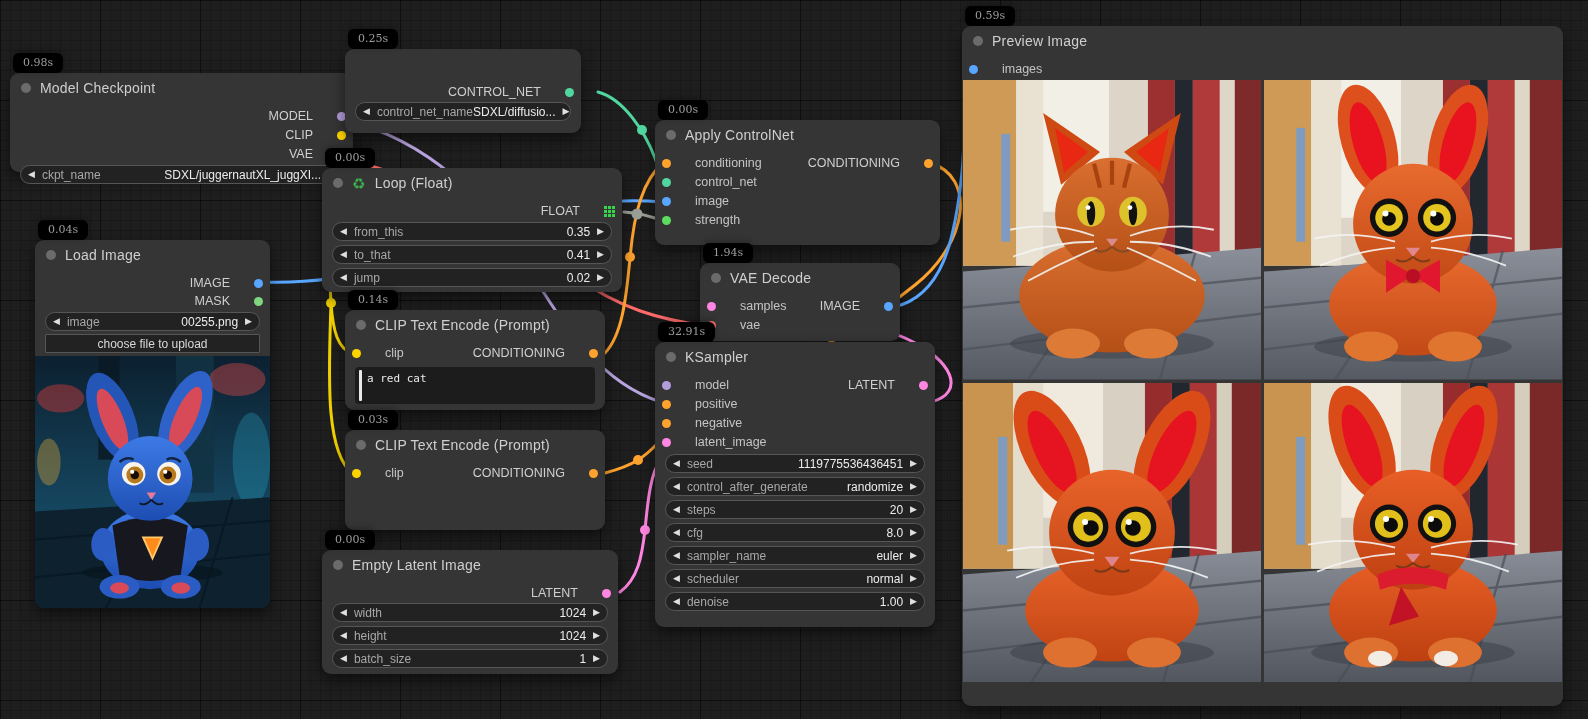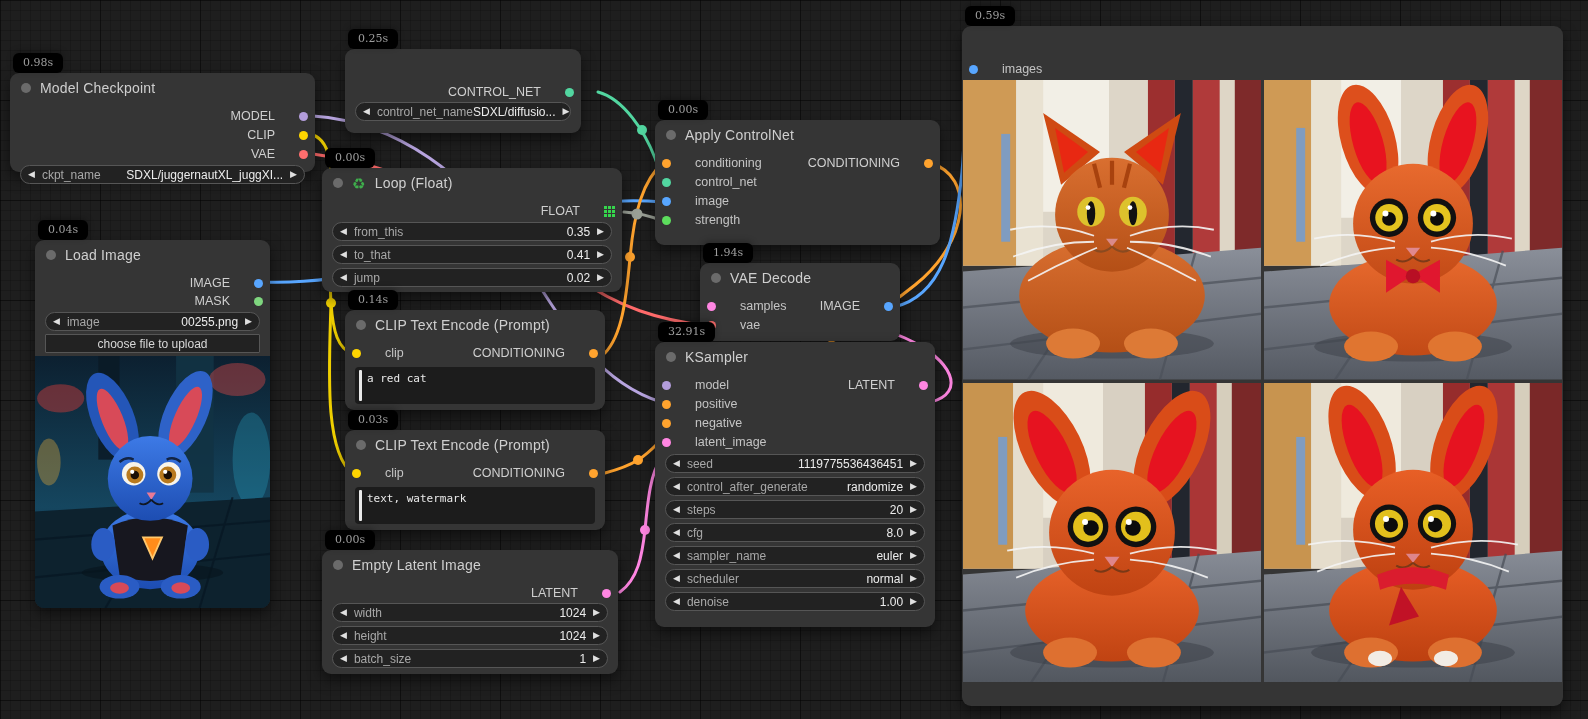--- a/index.html
+++ b/index.html
@@ -96,21 +96,21 @@
     <circle cx="331" cy="303" r="5" fill="#f0d000"></circle>
     <circle cx="642" cy="130" r="5" fill="#52d6a0"></circle>
     <circle cx="637" cy="214" r="5.5" fill="#9aa096"></circle>
     <circle cx="630" cy="257" r="5" fill="#ffa32e"></circle>
     <circle cx="638" cy="460" r="5" fill="#ffa32e"></circle>
     <circle cx="645" cy="530" r="5" fill="#ff86e2"></circle>
     <circle cx="831" cy="352" r="5.5" fill="#ff86e2"></circle>
   </g>
 </svg>
 
-<div class="node" style="left:10px;top:73px;width:305px;height:99px;">
+<div class="node" style="left:10px;top:73px;width:305px;height:99px;padding-left:38px;">
   <div class="badge">0.98s</div>
   <div class="title">
     <span class="cdot"></span>
     <span>Model Checkpoint</span>
   </div>
   <div class="row out" style="top:34px">
     <span>MODEL</span>
     <span class="dot c-model"></span>
   </div>
   <div class="row out" style="top:53px">
@@ -288,21 +288,20 @@
     <span>CLIP Text Encode (Prompt)</span>
   </div>
   <div class="row in" style="top:34px">
     <span class="dot c-clip"></span>
     <span>clip</span>
   </div>
   <div class="row out" style="top:34px">
     <span>CONDITIONING</span>
     <span class="dot c-cond"></span>
   </div>
-  <div class="txt" style="top:57px;height:37px">text, watermark</div>
 </div>
 
 <div class="node" style="left:322px;top:550px;width:296px;height:124px;">
   <div class="badge">0.00s</div>
   <div class="title">
     <span class="cdot"></span>
     <span>Empty Latent Image</span>
   </div>
   <div class="row out" style="top:34px">
     <span>LATENT</span>
@@ -441,20 +440,24 @@
   <div class="pill" style="top:250px">
     <span class="arr">◀</span>
     <span class="wlabel">denoise</span>
     <span class="wvalue">1.00</span>
     <span class="arr">▶</span>
   </div>
 </div>
 
 <div class="node" style="left:962px;top:26px;width:601px;height:680px;">
   <div class="badge">0.59s</div>
+  <div class="title">
+    <span class="cdot"></span>
+    <span>Preview Image</span>
+  </div>
   <div class="row in" style="top:34px">
     <span class="dot c-image"></span>
     <span>images</span>
   </div>
   <div class="pgrid">
 
     <div class="cell">
       <svg viewBox="0 0 100 100" preserveAspectRatio="xMidYMid slice">
         <defs>
           <linearGradient id="fa" x1="0" y1="0" x2="0" y2="1">

